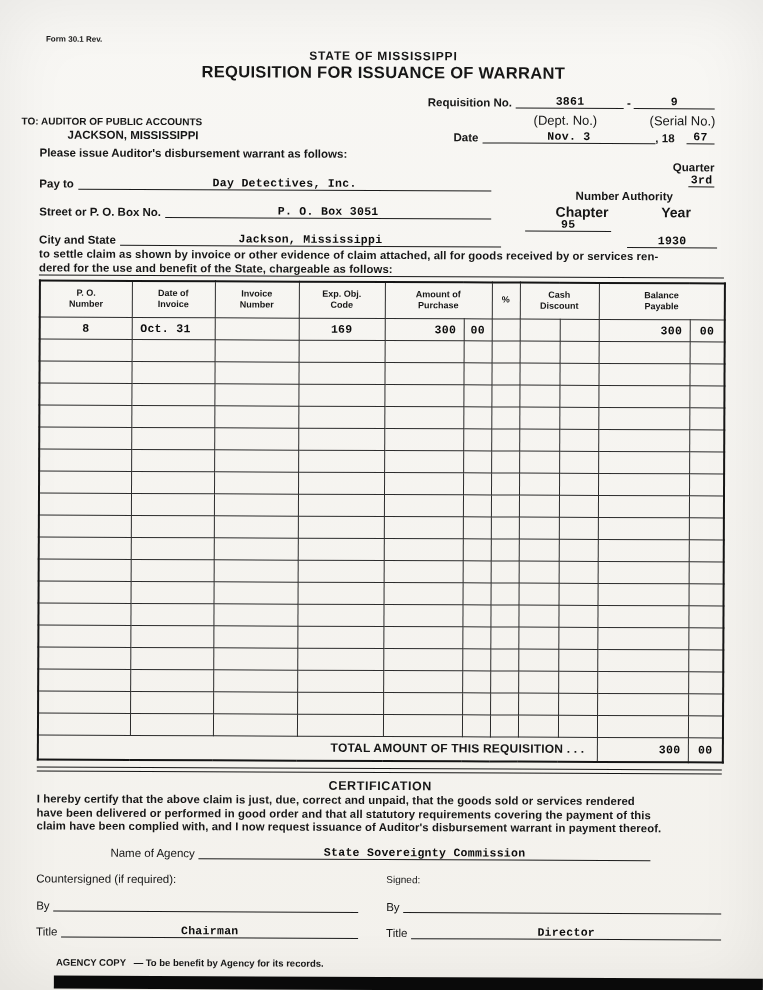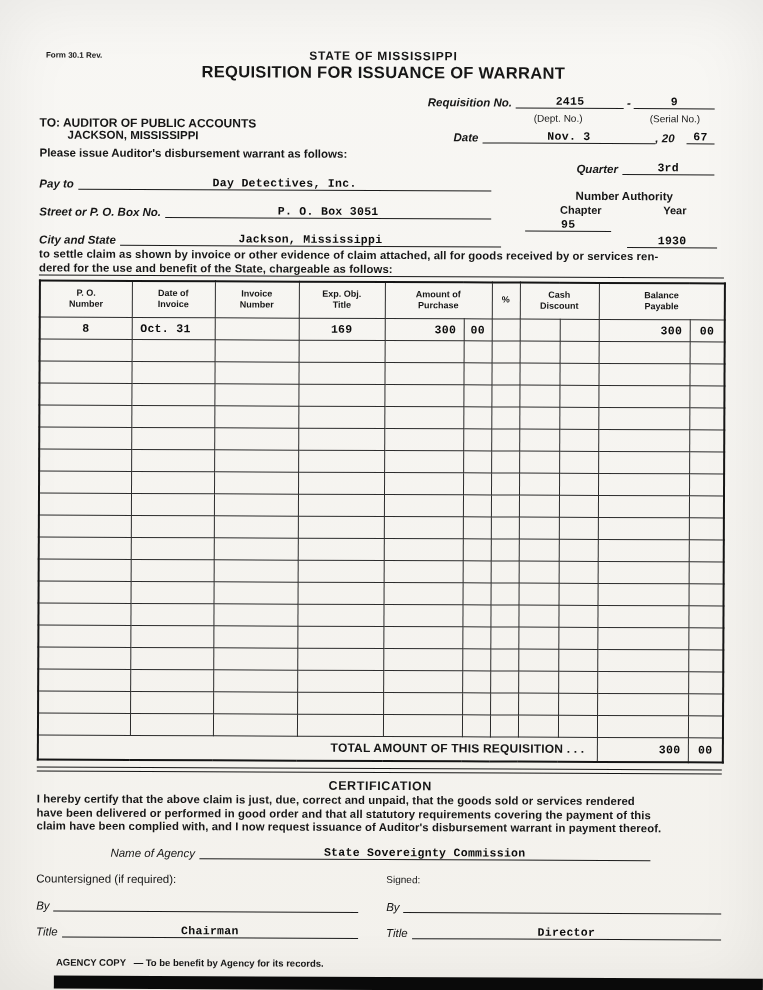--- a/index.html
+++ b/index.html
@@ -13,27 +13,27 @@
   }
   .tilt { position: absolute; inset: 0; transform: rotate(.25deg); }
   .abs { position: absolute; }
   .b { font-weight: bold; }
   .center { left: 0; right: 0; text-align: center; }
   .typed {
     font-family: "Liberation Mono", "DejaVu Sans Mono", monospace;
     font-weight: bold; font-size: 11.5px; color: #0c0c0c; letter-spacing: .3px;
   }
   .line { position: absolute; display: flex; align-items: flex-end; font-size: 11.5px; font-weight: bold; }
-  .line .lbl { white-space: nowrap; font-style: italic; }
+  .line .lbl { white-space: nowrap; }
   .line .fill {
     flex: 1; border-bottom: 1.4px solid #1b1b1b; text-align: center;
     padding: 0 2px; line-height: 1.05; min-height: 14px; margin-left: 4px;
   }
   .line .fill.noml { margin-left: 0; }
-  .small { font-size: 10px; font-weight: normal; }
+  .small { font-size: 13px; font-weight: normal; }
   .rule1 { position: absolute; border-top: 1.5px solid #151515; }
   .rule2 { position: absolute; border-top: 1.6px solid #151515; border-bottom: 1.1px solid #151515; height: 5px; }
   .para { position: absolute; font-size: 11.3px; font-weight: bold; line-height: 13.6px; letter-spacing: .1px; }
 
   .req-table {
     position: absolute; left: 38px; top: 281px; width: 685px;
     border-collapse: collapse; table-layout: fixed; border: 2px solid #151515;
   }
   .req-table th {
     border: 1px solid #2c2c2c; font-size: 9px; font-weight: bold; text-align: center;
@@ -49,57 +49,57 @@
     padding-right: 12px !important; letter-spacing: .2px;
   }
   .scan-bar { position: absolute; left: 56px; right: -2px; bottom: 0; height: 13px; background: #0a0a0a; }
 </style>
 </head>
 <body>
 
 <div class="page">
   <div class="tilt">
 
-    <div class="abs b" style="left:44px; top:52px; font-size:8px;">Form 30.1 Rev.</div>
+    <div class="abs b" style="left:44px; top:36px; font-size:8px;">Form 30.1 Rev.</div>
     <div class="abs center b" style="top:49px; font-size:12px; letter-spacing:.8px;">STATE OF MISSISSIPPI</div>
     <div class="abs center b" style="top:63px; font-size:16.5px; letter-spacing:.3px;">REQUISITION FOR ISSUANCE OF WARRANT</div>
 
     <div class="line" style="left:426px; top:94px; width:287px;">
       <span class="lbl">Requisition No.</span>
-      <span class="fill" style="flex:1.15;"><span class="typed">2415</span></span>
+      <span class="fill" style="flex:1.15;"><span class="typed">3861</span></span>
       <span class="lbl" style="margin:0 3px;">-</span>
       <span class="fill noml" style="flex:0.85;"><span class="typed">9</span></span>
     </div>
     <div class="abs small" style="left:532px; top:112px;">(Dept. No.)</div>
     <div class="abs small" style="left:648px; top:112px;">(Serial No.)</div>
 
-    <div class="abs b" style="left:38px; top:117px; font-size:12px;">TO:  AUDITOR OF PUBLIC ACCOUNTS</div>
+    <div class="abs b" style="left:20px; top:117px; font-size:10px;">TO:  AUDITOR OF PUBLIC ACCOUNTS</div>
     <div class="abs b" style="left:66px; top:130px; font-size:11.5px;">JACKSON, MISSISSIPPI</div>
 
     <div class="line" style="left:452px; top:129px; width:261px;">
       <span class="lbl">Date</span>
       <span class="fill"><span class="typed">Nov. 3</span></span>
-      <span class="lbl">, 20</span>
+      <span class="lbl">, 18</span>
       <span class="fill noml" style="flex:0 0 28px;margin-left:12px;"><span class="typed">67</span></span>
     </div>
 
     <div class="abs b" style="left:38px; top:148px; font-size:11.5px;">Please issue Auditor's disbursement warrant as follows:</div>
 
-    <div class="line" style="left:575px; top:160px; width:138px;">
+    <div class="line" style="left:575px; top:160px; width:138px;flex-direction:column;">
       <span class="lbl">Quarter</span>
       <span class="fill"><span class="typed">3rd</span></span>
     </div>
 
     <div class="line" style="left:38px; top:177px; width:452px;">
       <span class="lbl">Pay to</span>
       <span class="fill"><span class="typed">Day Detectives, Inc.</span></span>
     </div>
 
     <div class="abs b center" style="left:532px; right:auto; width:182px; top:189px; font-size:11.5px; text-align:center;">Number Authority</div>
-    <div class="abs b" style="left:528px; top:203px; width:188px; display:flex; justify-content:space-around; font-size:11px;">
+    <div class="abs b" style="left:528px; top:203px; width:188px; display:flex; justify-content:space-around; font-size:14px;">
       <span>Chapter</span>
       <span>Year</span>
     </div>
 
     <div class="line" style="left:38px; top:205px; width:452px;">
       <span class="lbl">Street or P. O. Box No.</span>
       <span class="fill"><span class="typed">P. O. Box 3051</span></span>
     </div>
 
     <div class="line" style="left:38px; top:233px; width:462px;">
@@ -136,21 +136,21 @@
       </colgroup>
       <thead>
         <tr>
           <th>P. O.
 Number</th>
           <th>Date of
 Invoice</th>
           <th>Invoice
 Number</th>
           <th>Exp. Obj.
-Title</th>
+Code</th>
           <th colspan="2">Amount of
 Purchase</th>
           <th>%</th>
           <th colspan="2">Cash
 Discount</th>
           <th colspan="2">Balance
 Payable</th>
         </tr>
       </thead>
       <tbody>

